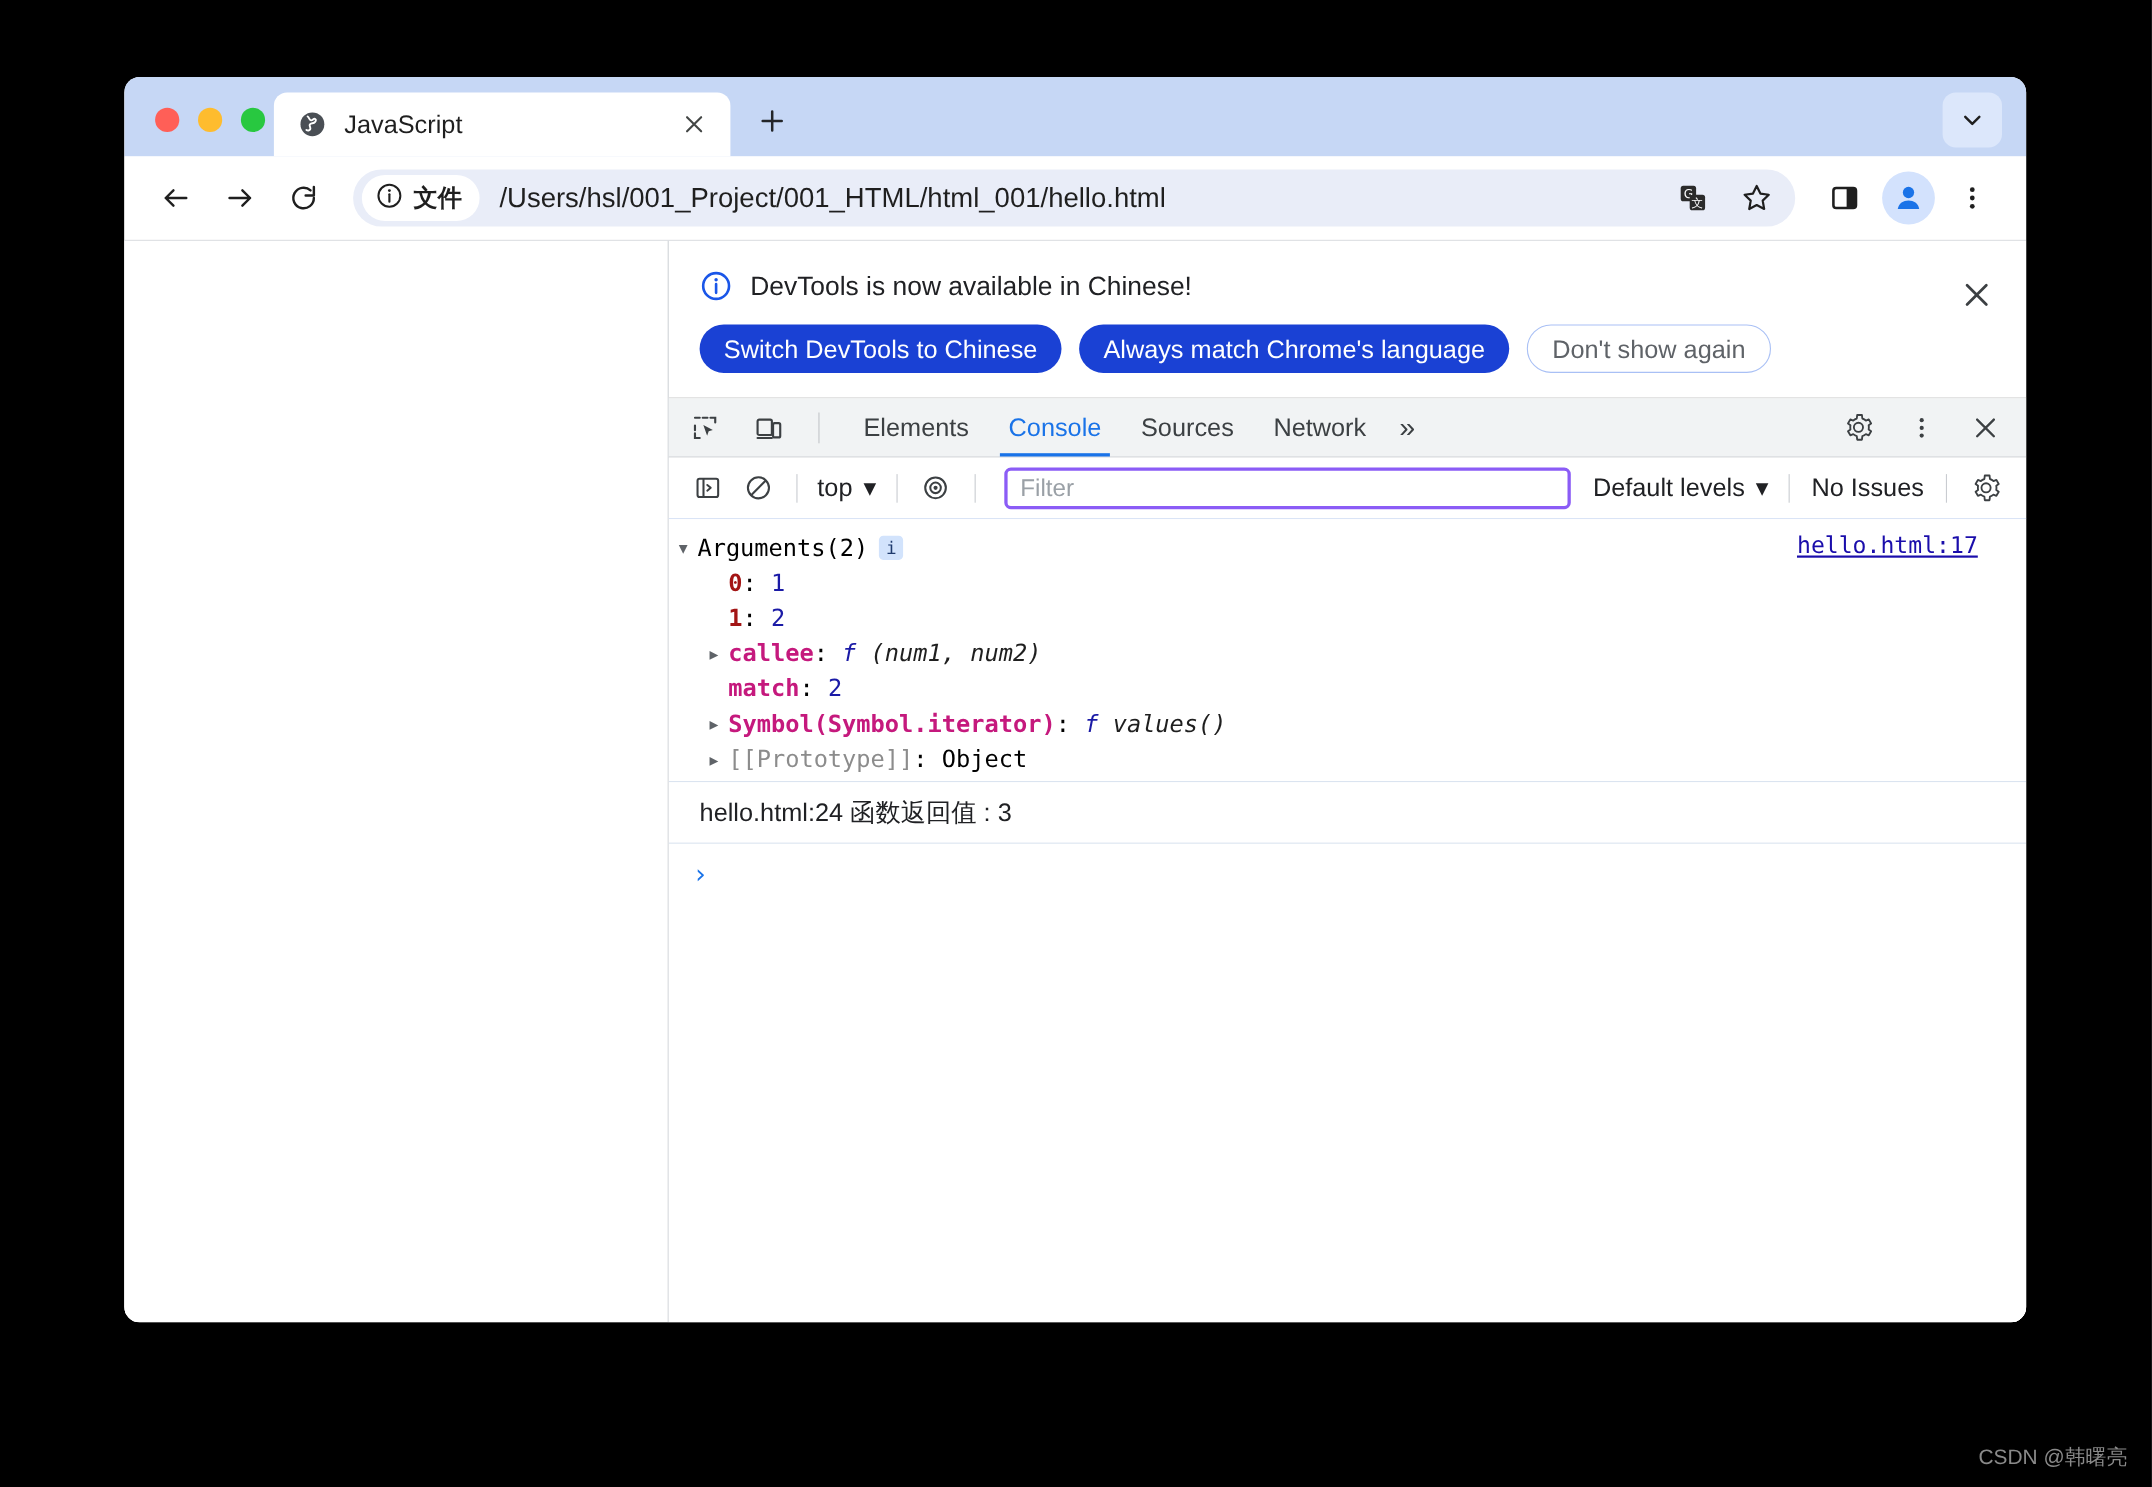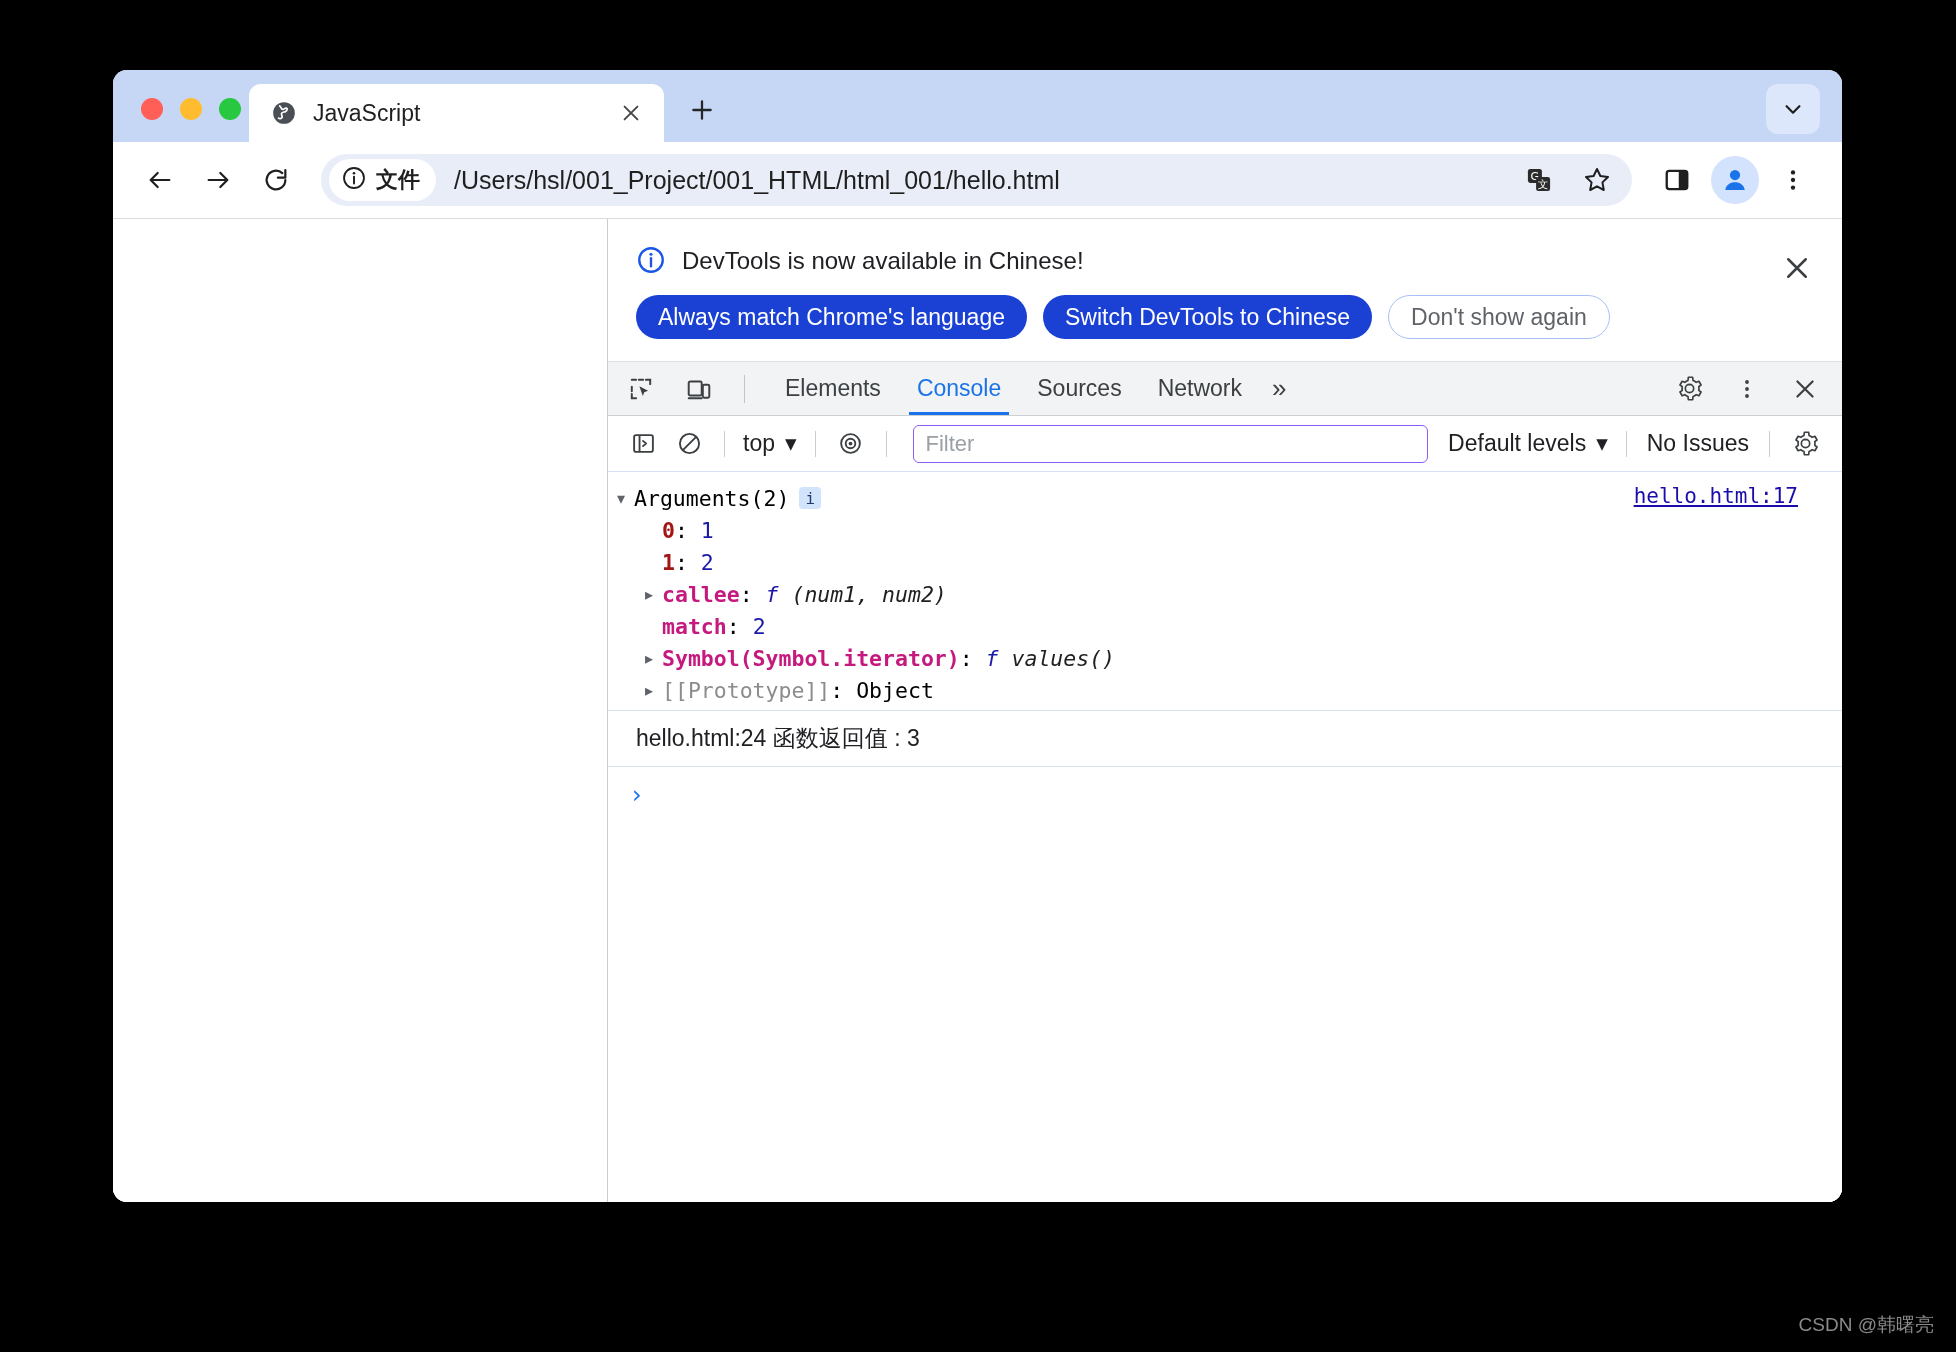--- a/index.html
+++ b/index.html
@@ -250,21 +250,21 @@
   .ct-select {
     display: flex; align-items: center; gap: 10px;
     font-size: 23px; color: #202124;
     padding: 0 6px;
     white-space: nowrap;
     cursor: pointer;
   }
   .filter-input {
     flex: 1;
     height: 38px;
-    border: 1px solid #8b5cf6;
+    border: 3px solid #8b5cf6;
     border-radius: 6px;
     background: #ffffff;
     font-size: 22px;
     font-family: "Liberation Sans", sans-serif;
     color: #202124;
     padding: 0 12px;
     margin: 0 14px;
     min-width: 40px;
   }
   .filter-input::placeholder { color: #9aa0a6; }
@@ -451,22 +451,22 @@
             <span class="info-circle">
               <svg width="30" height="30" viewBox="0 0 24 24">
                   <circle cx="12" cy="12" r="9.4" stroke="#1a56e8" stroke-width="1.9" fill="none"></circle>
                   <circle cx="12" cy="7.4" r="1.25" fill="#1a56e8"></circle>
                   <path d="M12 10.6v6.4" stroke="#1a56e8" stroke-width="1.9" stroke-linecap="round"></path>
                 </svg>
             </span>
             <span class="banner-text">DevTools is now available in Chinese!</span>
           </div>
           <div class="banner-row2">
+            <button class="btn-primary">Switch DevTools to Chinese</button>
             <button class="btn-primary">Always match Chrome's language</button>
-            <button class="btn-primary">Switch DevTools to Chinese</button>
             <button class="btn-outline">Don't show again</button>
           </div>
           <div class="banner-close">
             <svg width="30" height="30" viewBox="0 0 24 24">
                 <path d="M5 5 L19 19 M19 5 L5 19" stroke="currentColor" stroke-width="2" stroke-linecap="round"></path>
               </svg>
           </div>
         </div>
 
         <div class="dt-tabbar">

